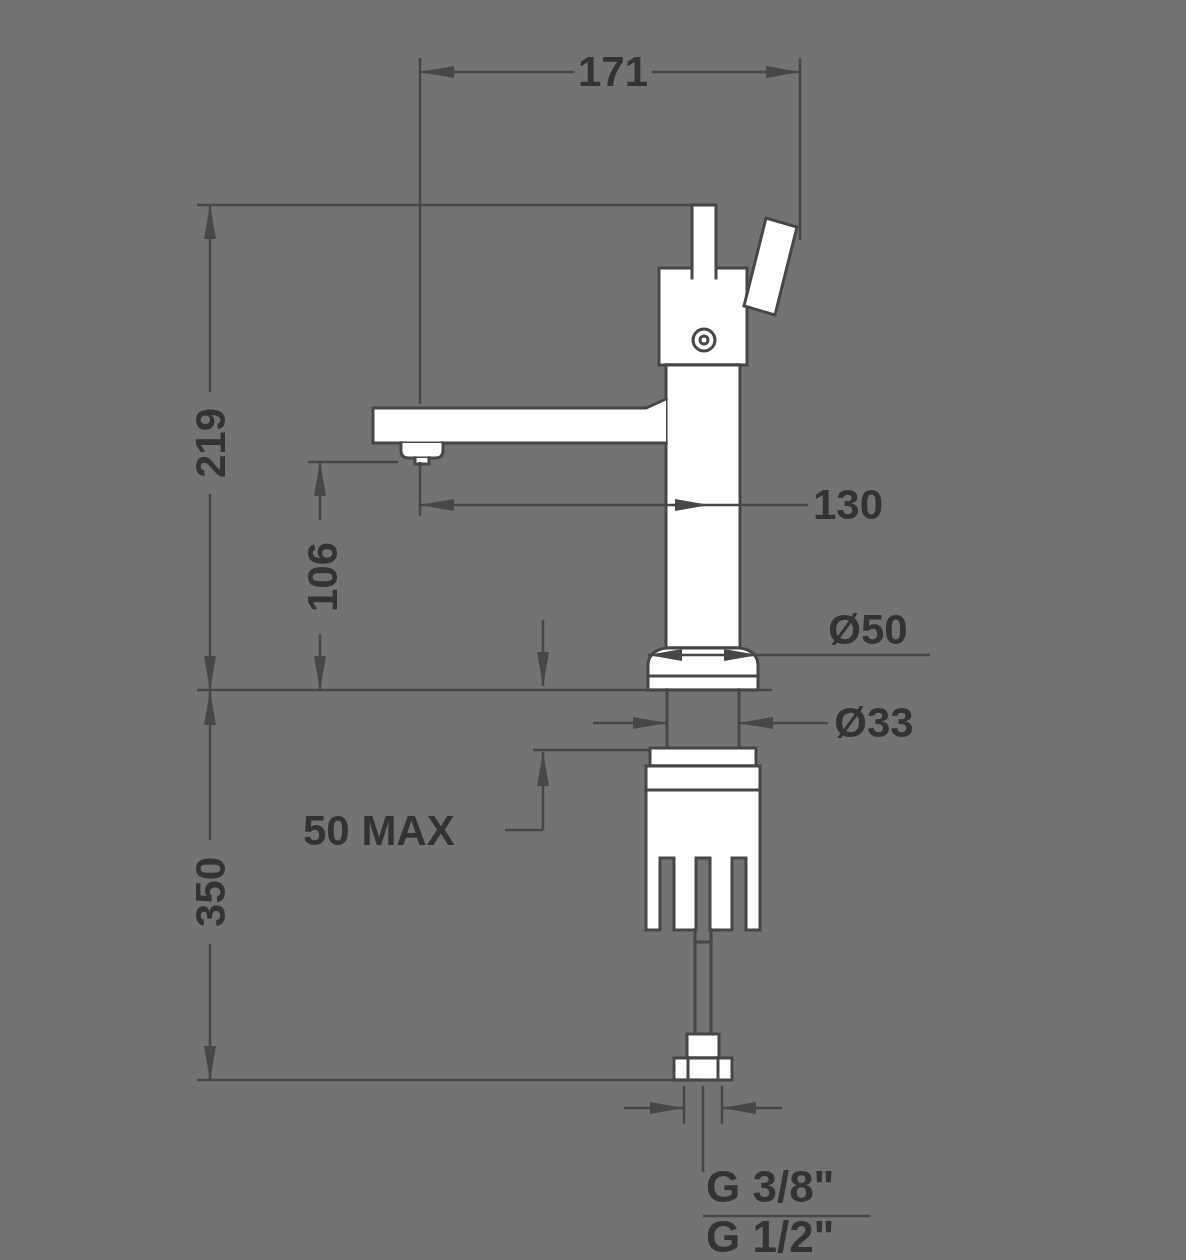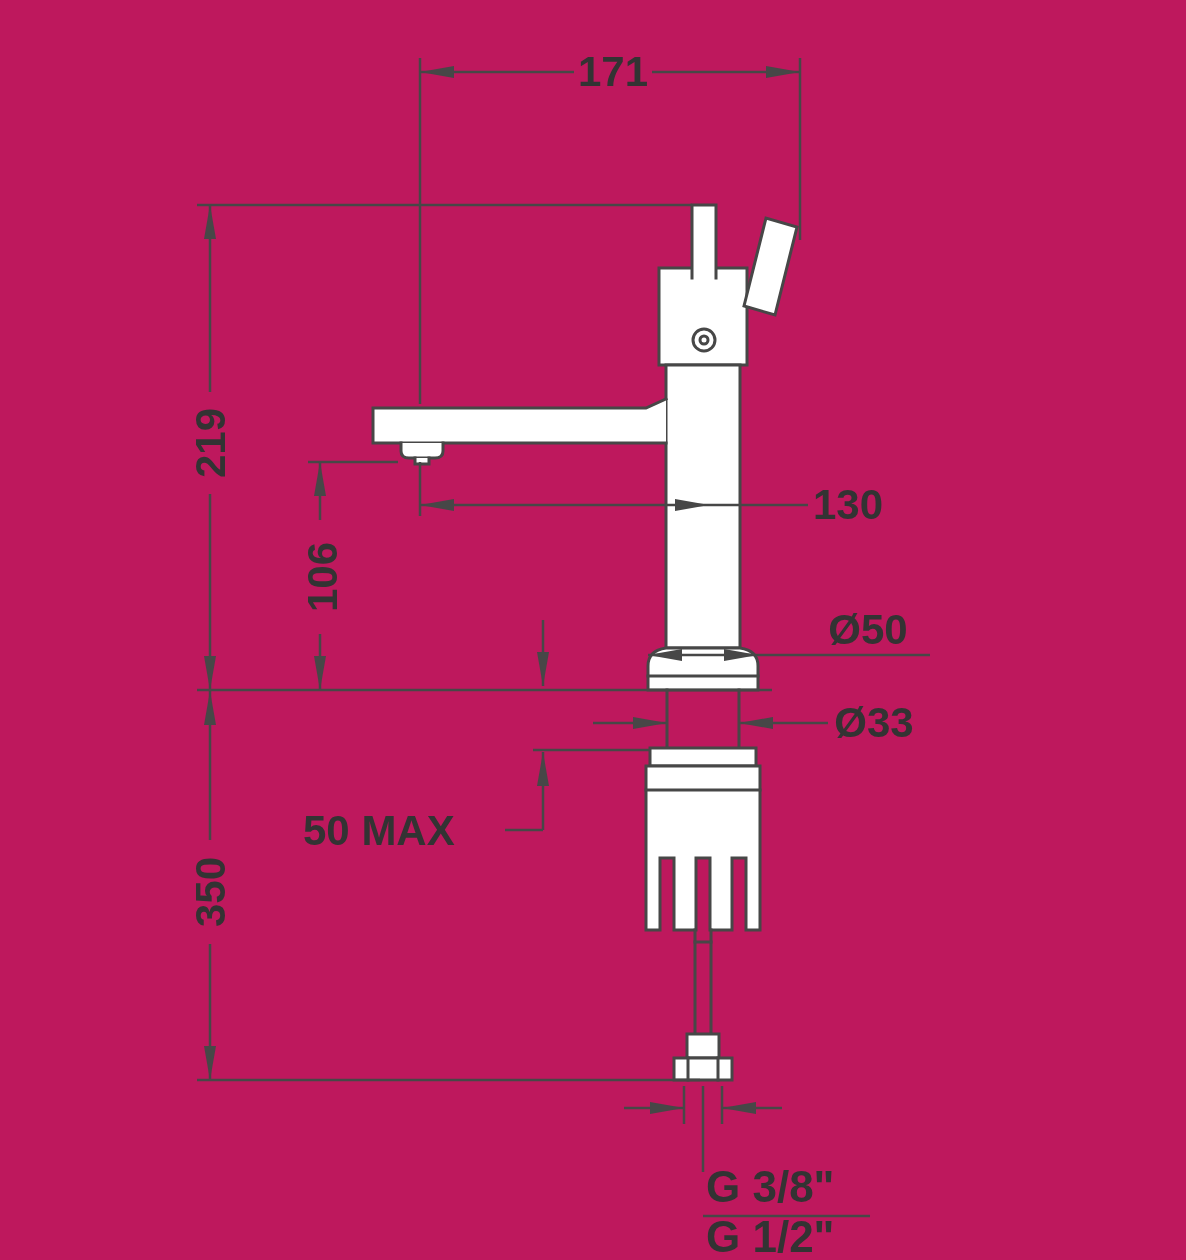--- a/index.html
+++ b/index.html
@@ -1,16 +1,16 @@
 <!DOCTYPE html>
 <html><head>
 <meta charset="utf-8">
 <style>
   html,body{margin:0;padding:0;background:#ffffff;}
-  .page{width:1186px;height:1260px;background:#be185d;position:relative;overflow:hidden;}
+  .page{width:1186px;height:1260px;background:#737373;position:relative;overflow:hidden;}
   svg{display:block;}
   text{font-family:"Liberation Sans","DejaVu Sans",sans-serif;font-weight:bold;fill:#333333;}
   .dim-text{font-size:42px;}
   .thread-text{font-size:44px;}
 </style>
 </head>
 <body>
 
 <div class="page">
 <svg width="1186" height="1260" viewBox="0 0 1186 1260">

